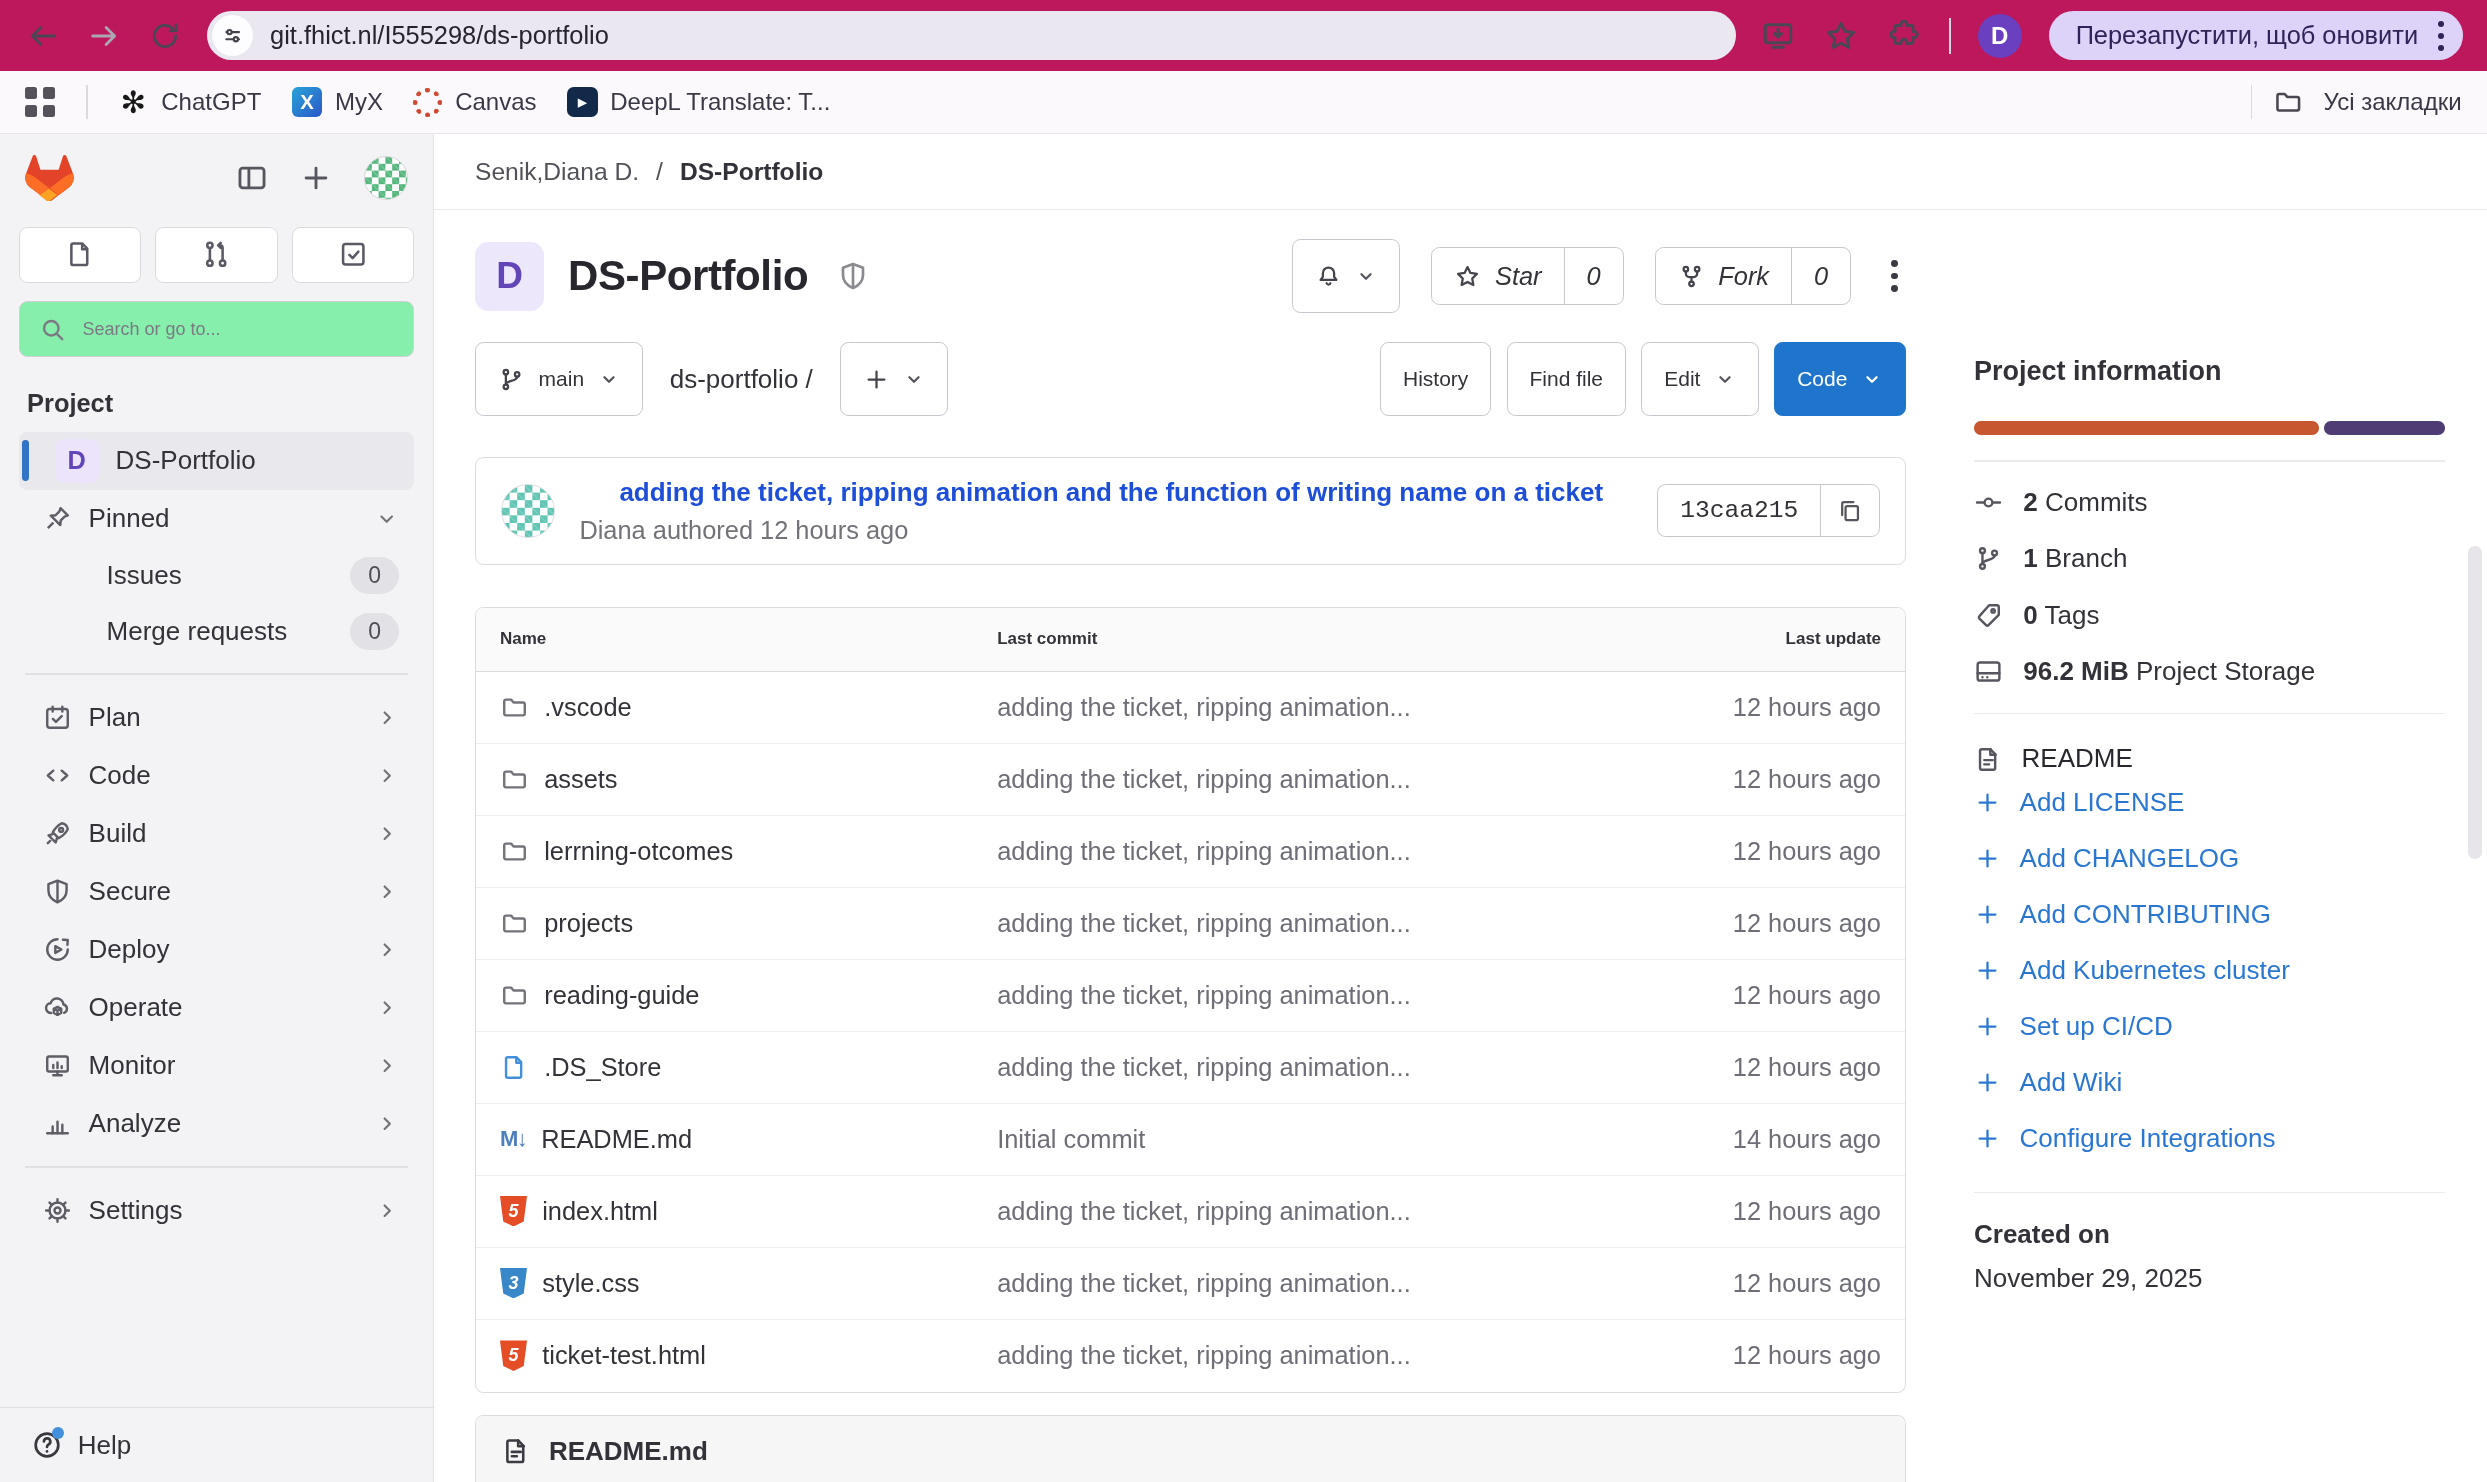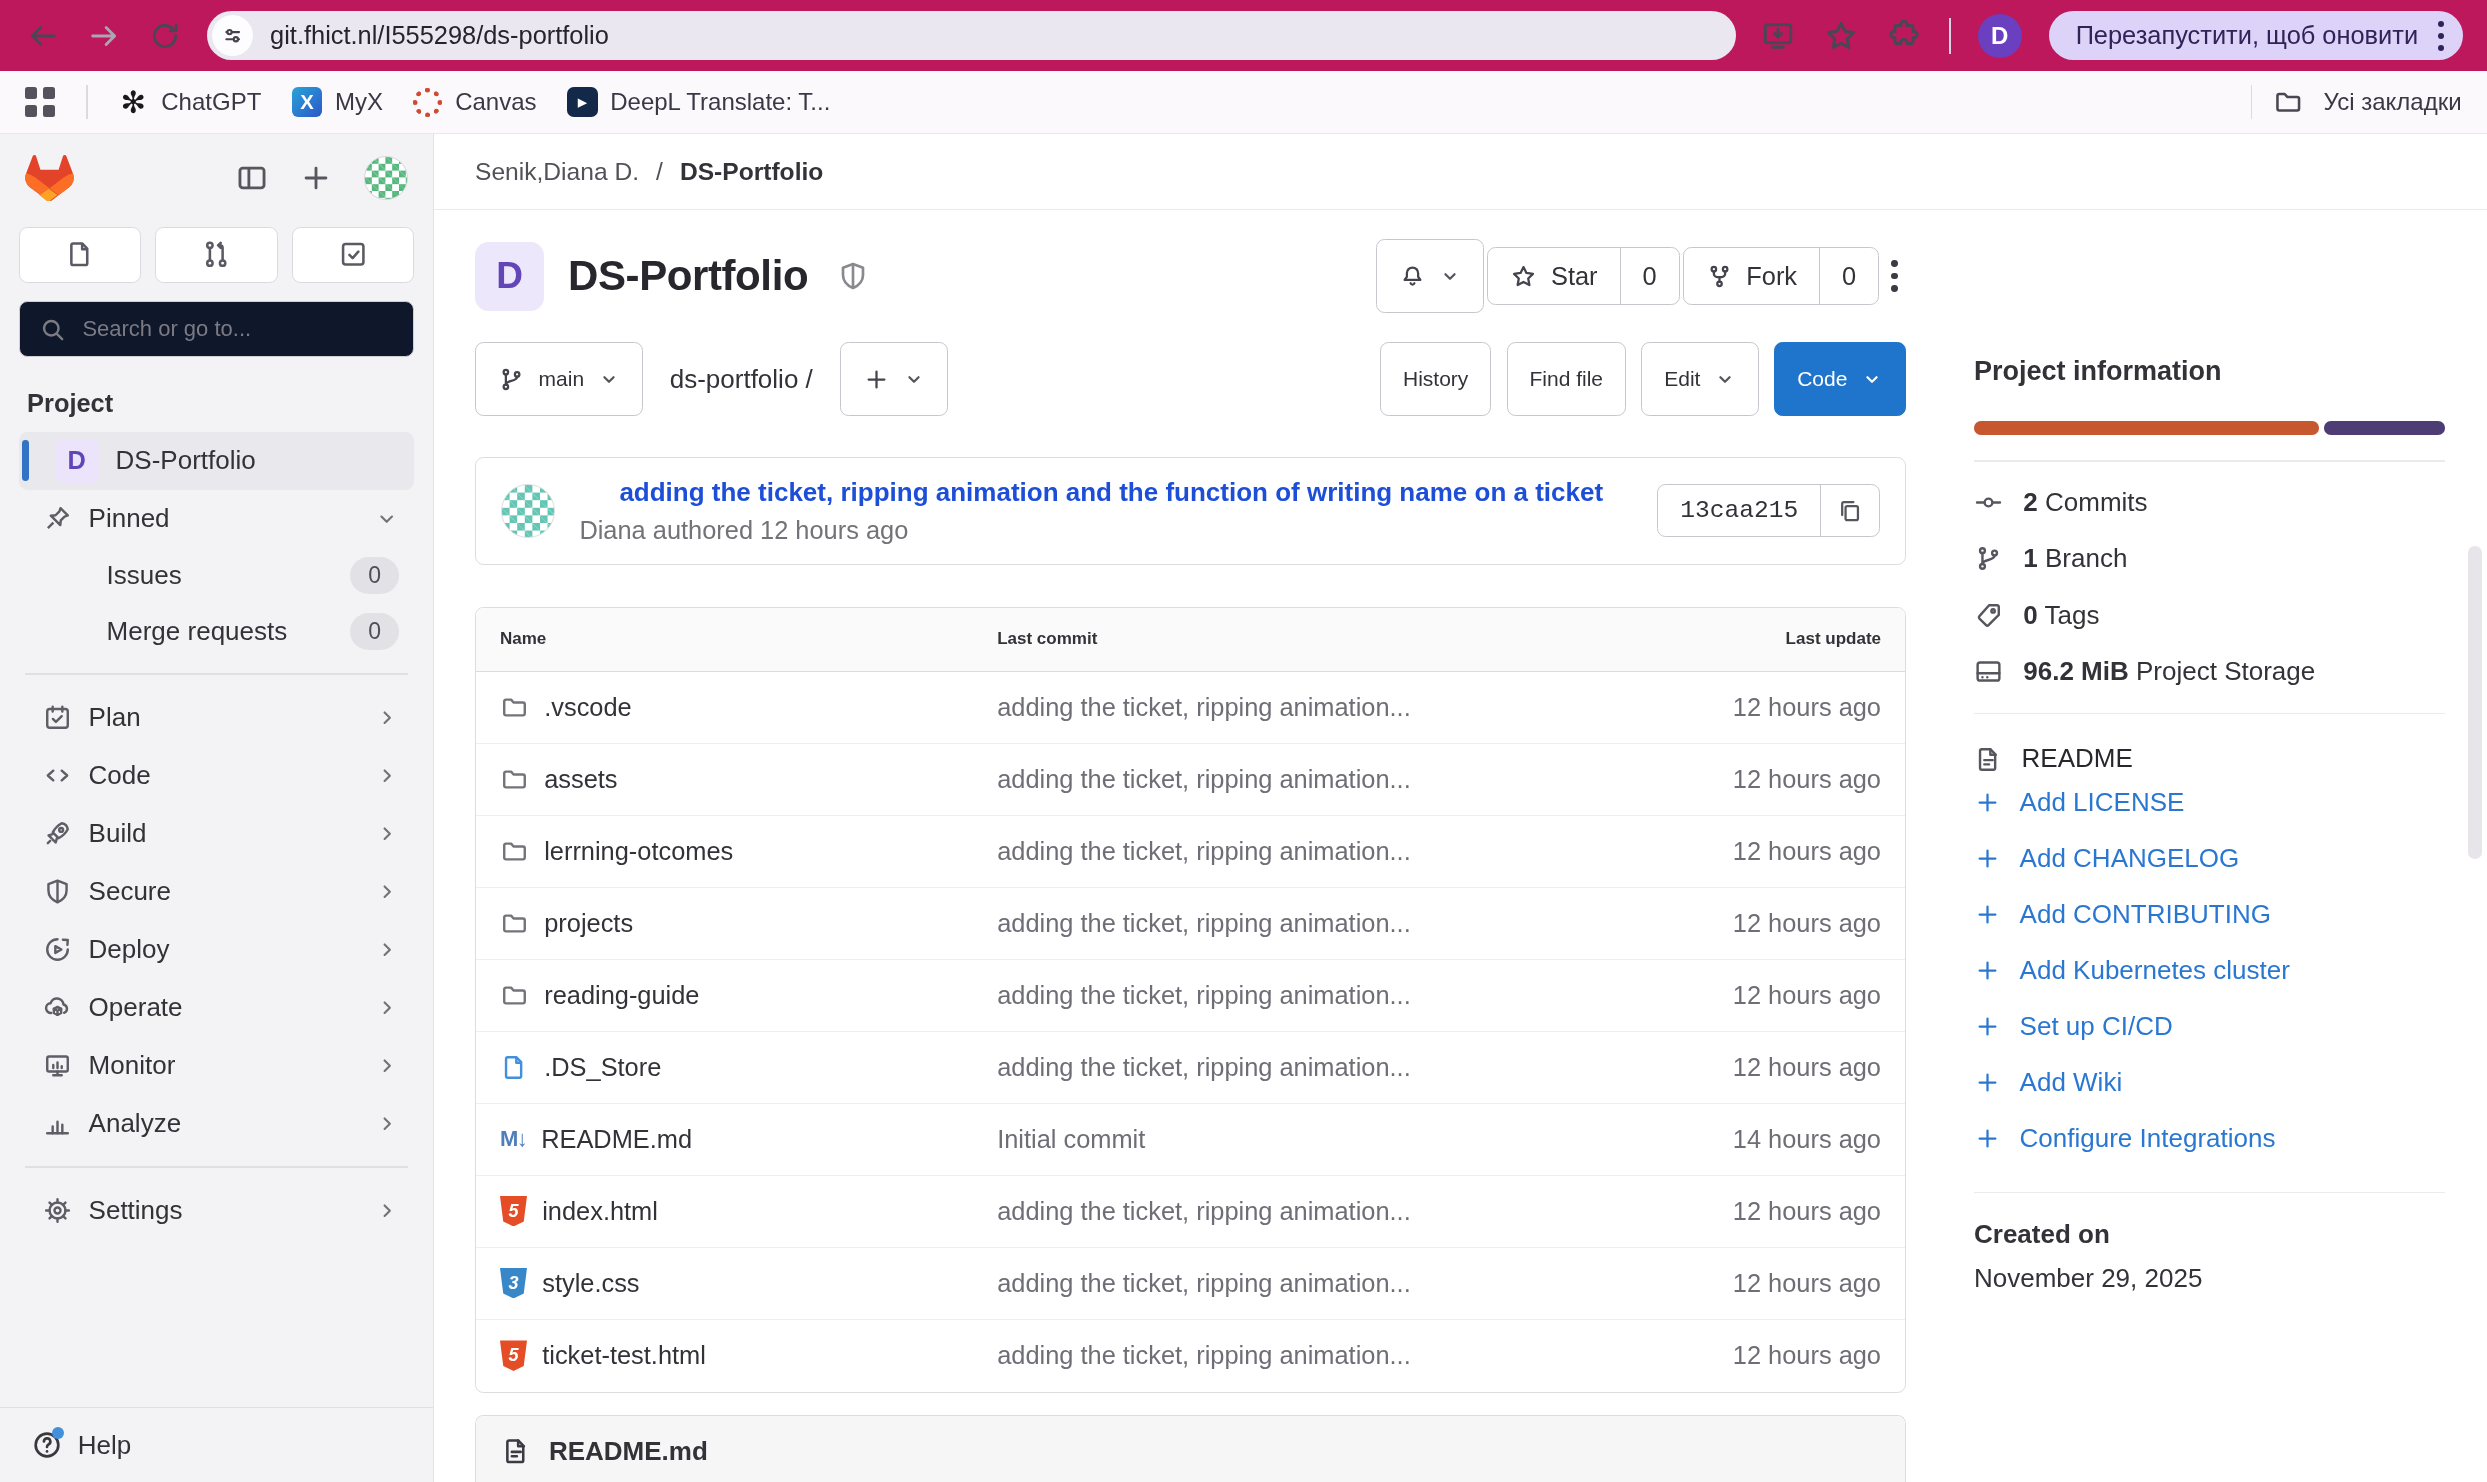--- a/index.html
+++ b/index.html
@@ -45,21 +45,21 @@
   .sb-top { display:flex; align-items:center; padding:5.1px 6.8px 0; gap:30.5px; }
   .fox-logo { width:49px; height:47px; flex:0 0 auto; }
   .sb-top-spacer { flex:1; }
   .sb-top-icon { width:34px; height:34px; color:#57555e; }
   .sb-avatar { width:44px; height:44px; border-radius:50%; background-color:#fff;
     background-image:linear-gradient(45deg,#57b87f 25%,transparent 25%,transparent 75%,#57b87f 75%),linear-gradient(45deg,#57b87f 25%,transparent 25%,transparent 75%,#57b87f 75%);
     background-size:13.6px 13.6px; background-position:0 0,6.8px 6.8px; border:0.8px solid #d7d6da; }
   .sb-shortcuts { display:flex; gap:13.6px; margin-top:25.4px; }
   .sb-shortcut { flex:1; height:56px; background:#fff; border:1.7px solid #dad9dd; border-radius:8.5px; display:grid; place-items:center; color:#5b5964; }
   .sb-shortcut svg { width:30.5px; height:30.5px; }
-  .sb-search { margin-top:18.6px; height:56px; background:#0f172a; border:1.7px solid #d0cfd4; border-radius:8.5px; display:flex; align-items:center; gap:15.2px; padding:0 18.6px; color:#7c7a83; font-size:22px; }
+  .sb-search { margin-top:18.6px; height:56px; background:#86efac; border:1.7px solid #d0cfd4; border-radius:8.5px; display:flex; align-items:center; gap:15.2px; padding:0 18.6px; color:#7c7a83; font-size:18px; }
   .sb-search svg { width:29px; height:29px; }
   .sb-section-label { margin:32px 8.5px 13.6px; font-size:25.4px; font-weight:700; color:#333238; }
   .sb-item { height:58px; display:flex; align-items:center; gap:17px; padding:0 15.2px 0 24px; border-radius:8.5px; font-size:26px; color:#333238; position:relative; }
   .sb-item.active { background:#e9e8ec; }
   .active-bar { position:absolute; left:3.4px; top:8.5px; bottom:8.5px; width:6.8px; border-radius:3.4px; background:#3173c4; }
   .project-chip { width:44px; height:44px; border-radius:8.5px; background:#ece4fb; color:#6246b8; font-weight:700; font-size:25.4px; display:grid; place-items:center; margin-left:12px; }
   .sb-item .item-icon { width:29px; height:29px; color:#5f5d66; flex:0 0 auto; }
   .sb-item .trail { margin-left:auto; width:25.4px; height:25.4px; color:#737278; }
   .sb-sub { padding-left:88px; height:56px; }
   .badge-pill { margin-left:auto; background:#e2e1e5; border-radius:846px; min-width:49px; height:37px; padding:0 15.2px; display:grid; place-items:center; font-size:23px; color:#4f4d55; }
@@ -74,21 +74,21 @@
   .breadcrumb-bar { height:76px; flex:0 0 auto; display:flex; align-items:center; gap:17px; padding:0 41px; border-bottom:1.7px solid #eceaee; font-size:24.6px; color:#535158; }
   .breadcrumb-current { color:#333238; font-weight:700; }
   .content-row { flex:1; display:flex; min-height:0; }
   .repo-main { flex:1; min-width:0; padding-left:41px; }
   .info-panel { width:581px; flex:0 0 auto; padding:0 42px 0 68px; }
 
   .repo-header { margin-top:29px; display:flex; align-items:center; gap:24px; }
   .repo-avatar { width:69px; height:69px; border-radius:13.6px; background:#ede7fb; color:#6246b8; font-size:37px; font-weight:700; display:grid; place-items:center; }
   .repo-title { font-size:42px; font-weight:800; color:#28272d; letter-spacing:-0.4px; }
   .title-shield { width:32px; height:32px; color:#8a8990; margin-left:5.1px; }
-  .repo-actions { margin-left:auto; display:flex; align-items:center; gap:3px; }
+  .repo-actions { margin-left:auto; display:flex; align-items:center; gap:31px;font-style:italic; }
   .btn { display:inline-flex; align-items:center; justify-content:center; gap:13.6px; height:74px; border:1.7px solid #c8c6cc; border-radius:8.5px; background:#fff; font-size:21px; color:#333238; padding:0 22px; white-space:nowrap; }
   .btn svg { width:27px; height:27px; color:#45434b; }
   .btn .chev { width:22px; height:22px; color:#55535b; }
   .split-btn { display:flex; align-items:stretch; border:1.7px solid #c8c6cc; border-radius:8.5px; overflow:hidden; height:58px; background:#fff; }
   .split-btn .seg { display:flex; align-items:center; gap:13.6px; padding:0 22px; font-size:25.4px; color:#333238; }
   .split-btn .seg + .seg { border-left:1.7px solid #c8c6cc; }
   .split-btn svg { width:27px; height:27px; color:#45434b; }
   .kebab-v { display:flex; flex-direction:column; gap:6px; padding:0 8.5px; color:#3c3a42; }
   .kebab-v i { width:6.8px; height:6.8px; border-radius:50%; background:currentColor; }
 

